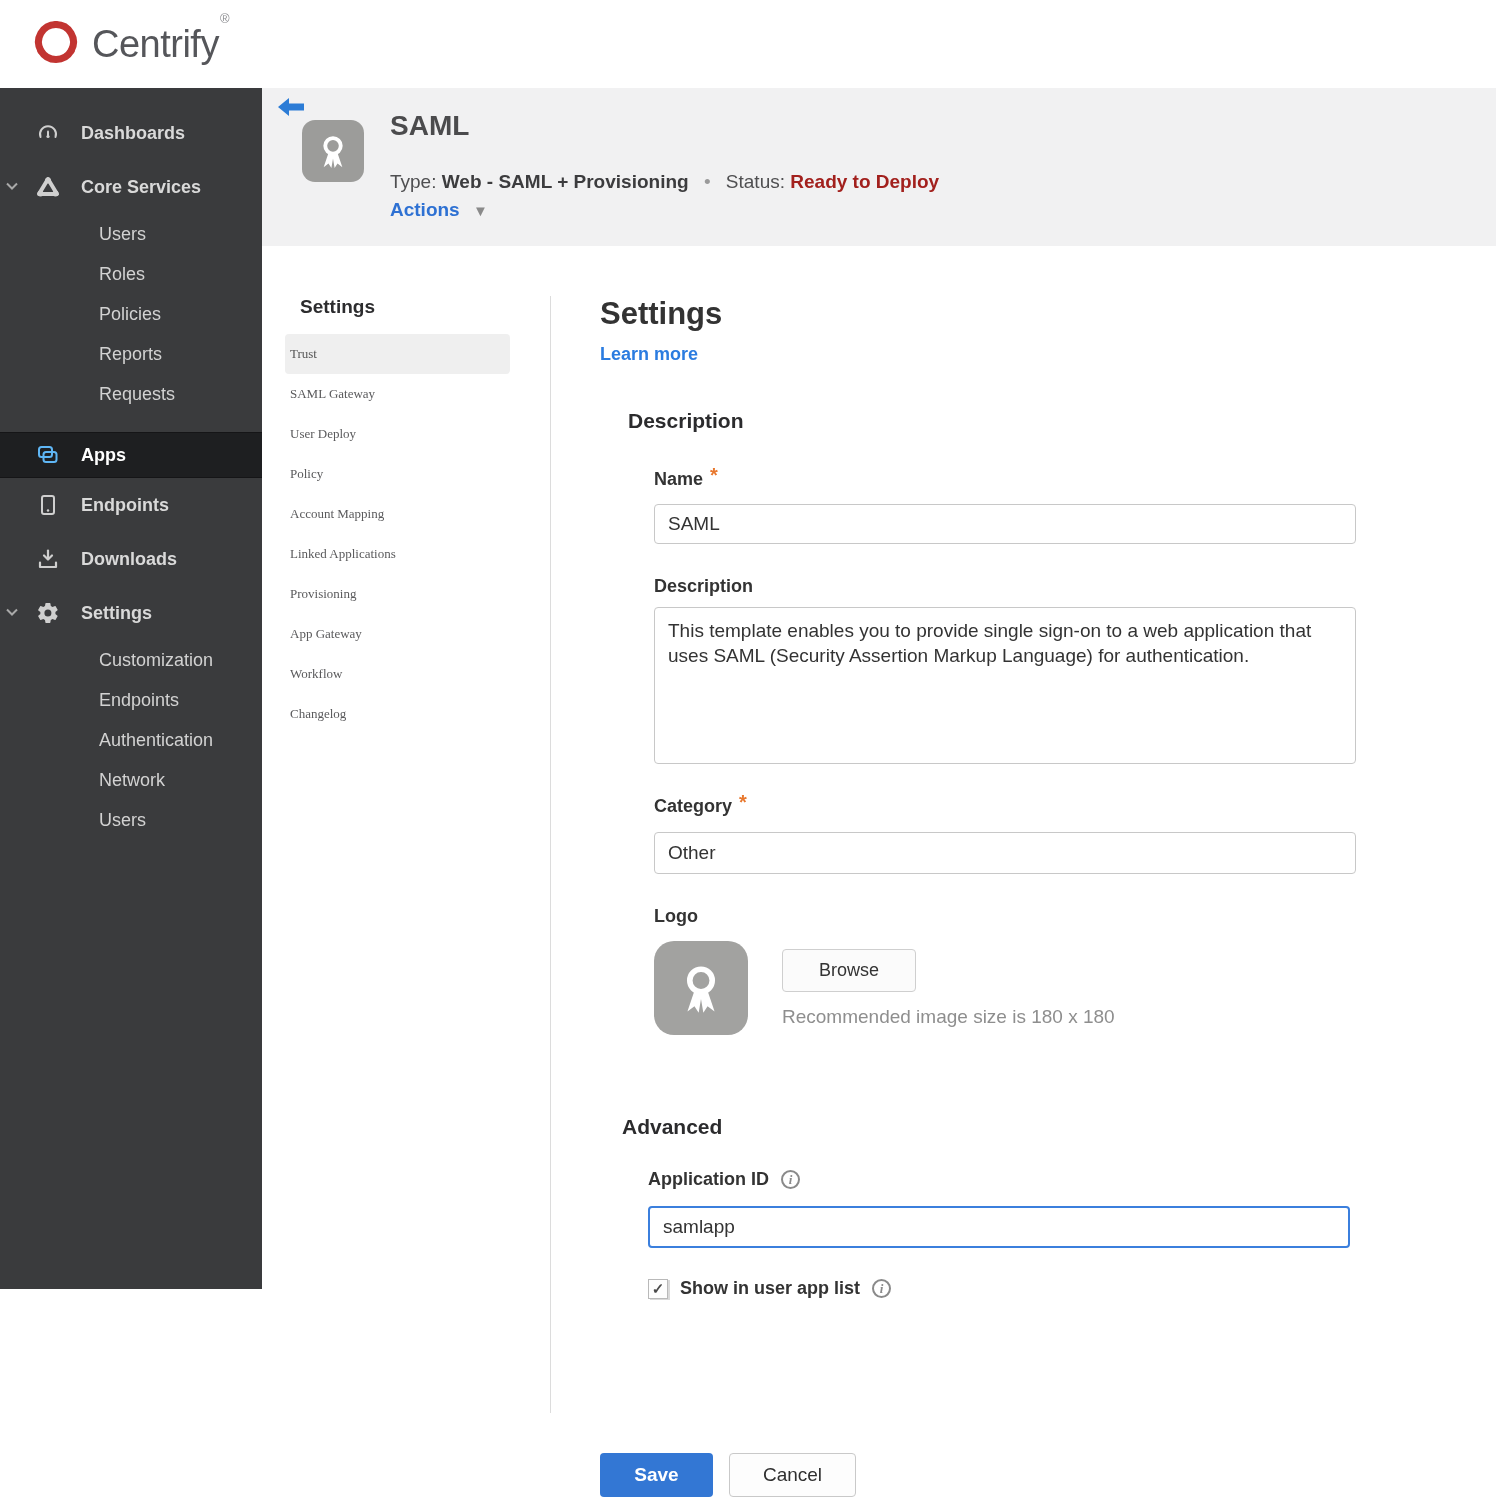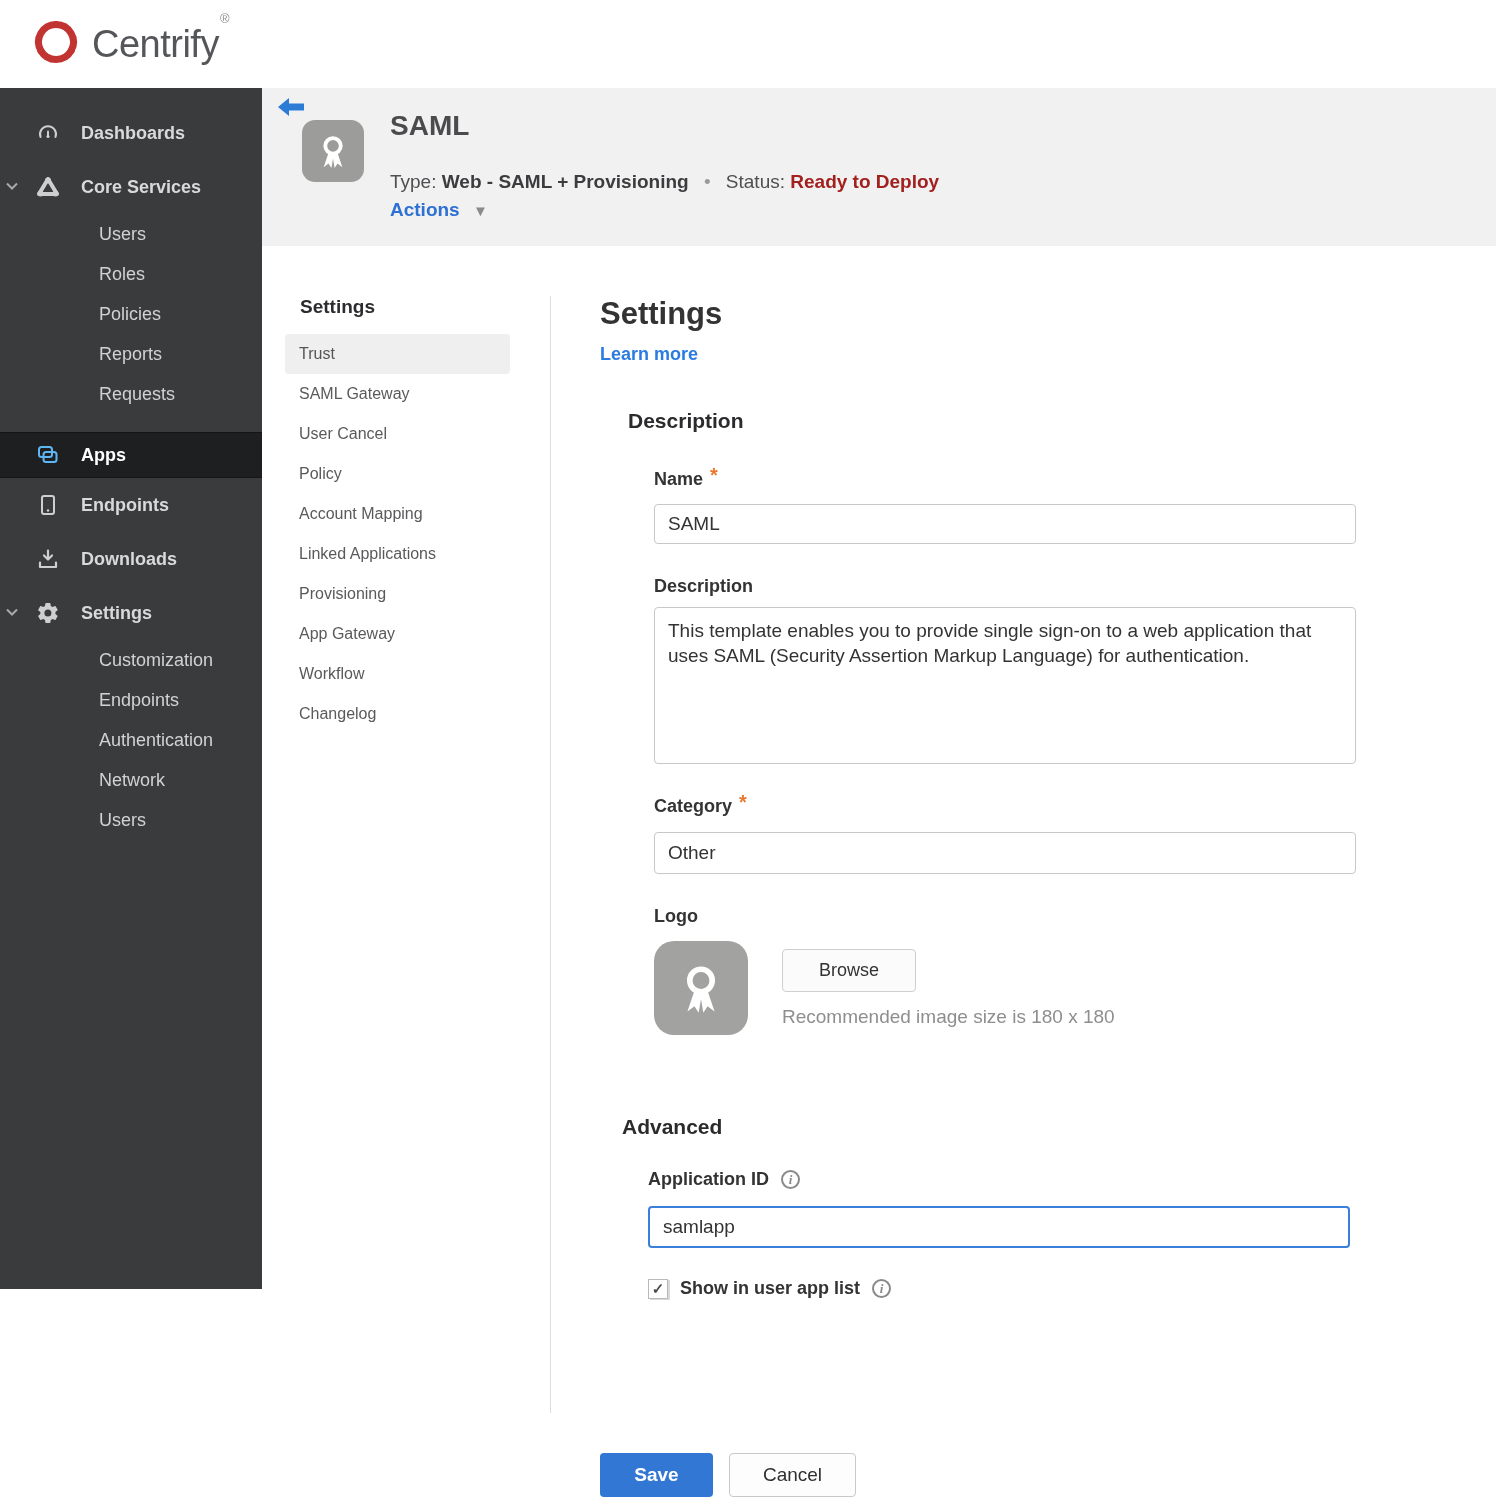--- a/index.html
+++ b/index.html
@@ -45,21 +45,21 @@
   .hdr-meta .status-val { font-weight:700; color:#a2201d; }
   .hdr-actions { position:absolute; left:128px; top:111px; font-size:19px; font-weight:700; color:#2e71d3; cursor:pointer; }
   .hdr-actions .caret { color:#8a8a8a; font-size:15px; margin-left:8px; }
 
   .page-body { flex:1; display:flex; padding-top:50px; background:#ffffff; }
 
   
   .subnav { width:288px; flex:none; }
   .subnav-title { margin-left:38px; font-size:19px; font-weight:700; color:#2c2c2e; margin-bottom:16px; }
   .subnav-list { list-style:none; margin-left:23px; width:225px; }
-  .subnav-list li { height:40px; line-height:40px; padding-left:14px; font-size:16px; color:#5a5a5c; border-radius:4px; cursor:pointer; }
+  .subnav-list li { height:40px; line-height:40px; padding-left:5px; font-size:13px; color:#5a5a5c; border-radius:4px; cursor:pointer;font-family:Liberation Serif, serif; }
   .subnav-list li.active { background:#efefef; color:#555; }
   .vdivider { width:1px; background:#dcdcdc; height:1117px; flex:none; }
 
   
   .main { margin-left:49px; width:760px; }
   .main-title { font-size:31px; font-weight:700; color:#333; }
   .learn-more { display:inline-block; margin-top:12px; font-size:18px; font-weight:700; color:#2b7ce0; text-decoration:none; cursor:pointer; }
 
   .section { margin-left:28px; }
   .section-heading { font-size:21px; font-weight:700; color:#2b2b2d; }
@@ -254,21 +254,21 @@
       </div>
     </div>
 
     <div class="page-body">
 
       <div class="subnav">
         <div class="subnav-title">Settings</div>
         <ul class="subnav-list">
           <li class="active">Trust</li>
           <li>SAML Gateway</li>
-          <li>User Cancel</li>
+          <li>User Deploy</li>
           <li>Policy</li>
           <li>Account Mapping</li>
           <li>Linked Applications</li>
           <li>Provisioning</li>
           <li>App Gateway</li>
           <li>Workflow</li>
           <li>Changelog</li>
         </ul>
       </div>
 

